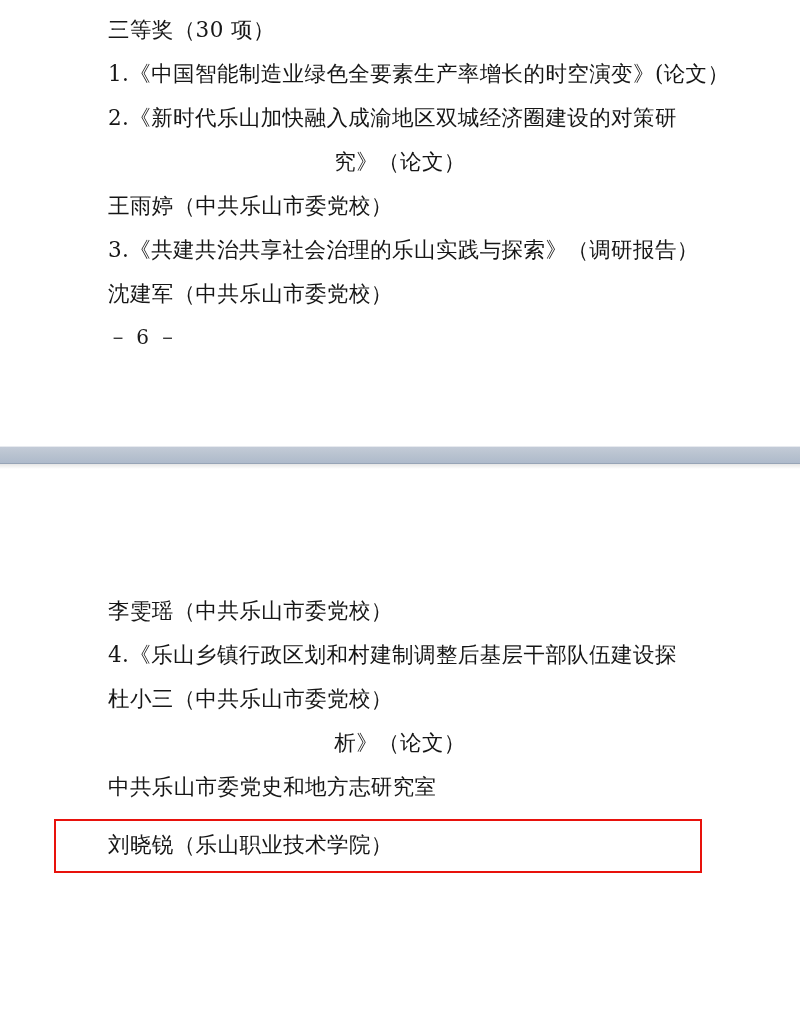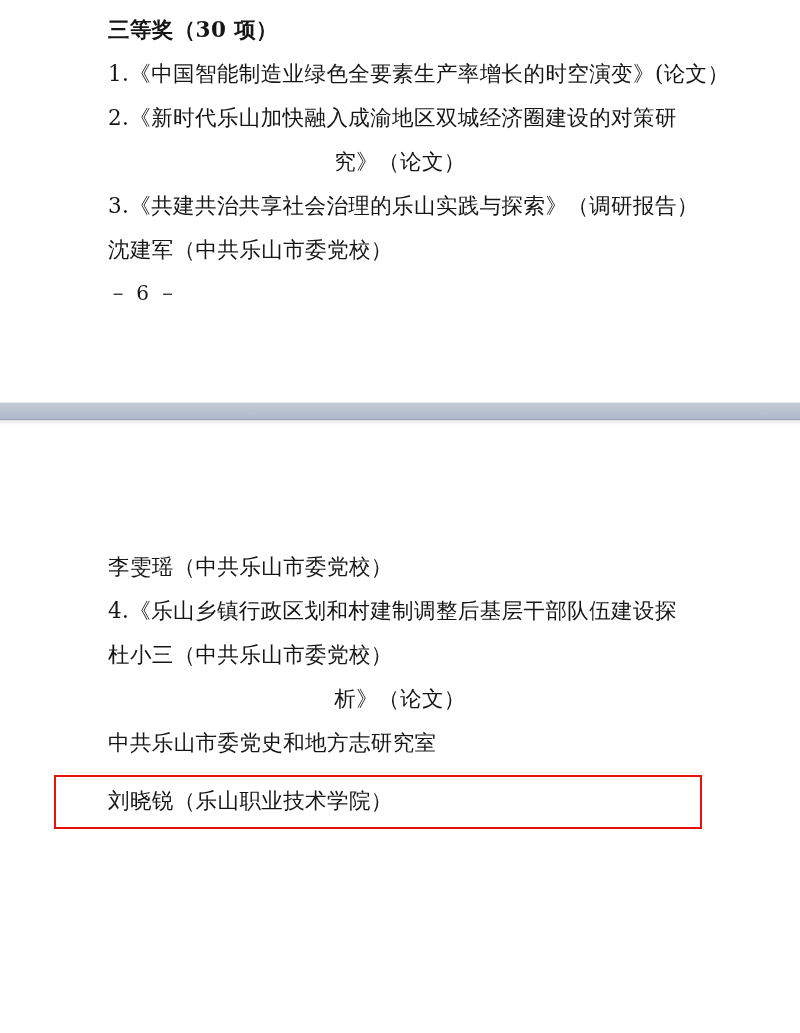--- a/index.html
+++ b/index.html
@@ -25,21 +25,21 @@
     box-sizing: border-box;
   }
   .line {
     font-size: 21.5px;
     line-height: 44px;
     letter-spacing: 0.4px;
     white-space: pre;
     color: #161616;
   }
   .line.bold {
-    font-weight: bold;
+    font-weight: normal;
   }
   .indent {
     padding-left: 48px;
   }
   .hang {
     padding-left: 0;
     text-align: center;
   }
   .pagenum {
     padding-left: 48px;
@@ -87,20 +87,21 @@
 </head>
 <body>
 
 <div class="page">
 
   <section class="page-top">
     <div class="line bold indent">三等奖（30 项）</div>
     <div class="line indent">1.《中国智能制造业绿色全要素生产率增长的时空演变》(论文）</div>
     <div class="line indent">2.《新时代乐山加快融入成渝地区双城经济圈建设的对策研</div>
     <div class="line hang">究》（论文）</div>
+    <div class="line indent">王雨婷（中共乐山市委党校）</div>
     <div class="line indent">3.《共建共治共享社会治理的乐山实践与探索》（调研报告）</div>
     <div class="line indent">沈建军（中共乐山市委党校）</div>
     <div class="pagenum">－ 6 －</div>
   </section>
 
   <div class="gap"></div>
   <div class="sep-bar"></div>
   <div class="sep-shadow"></div>
 
   <section class="page-bottom">

